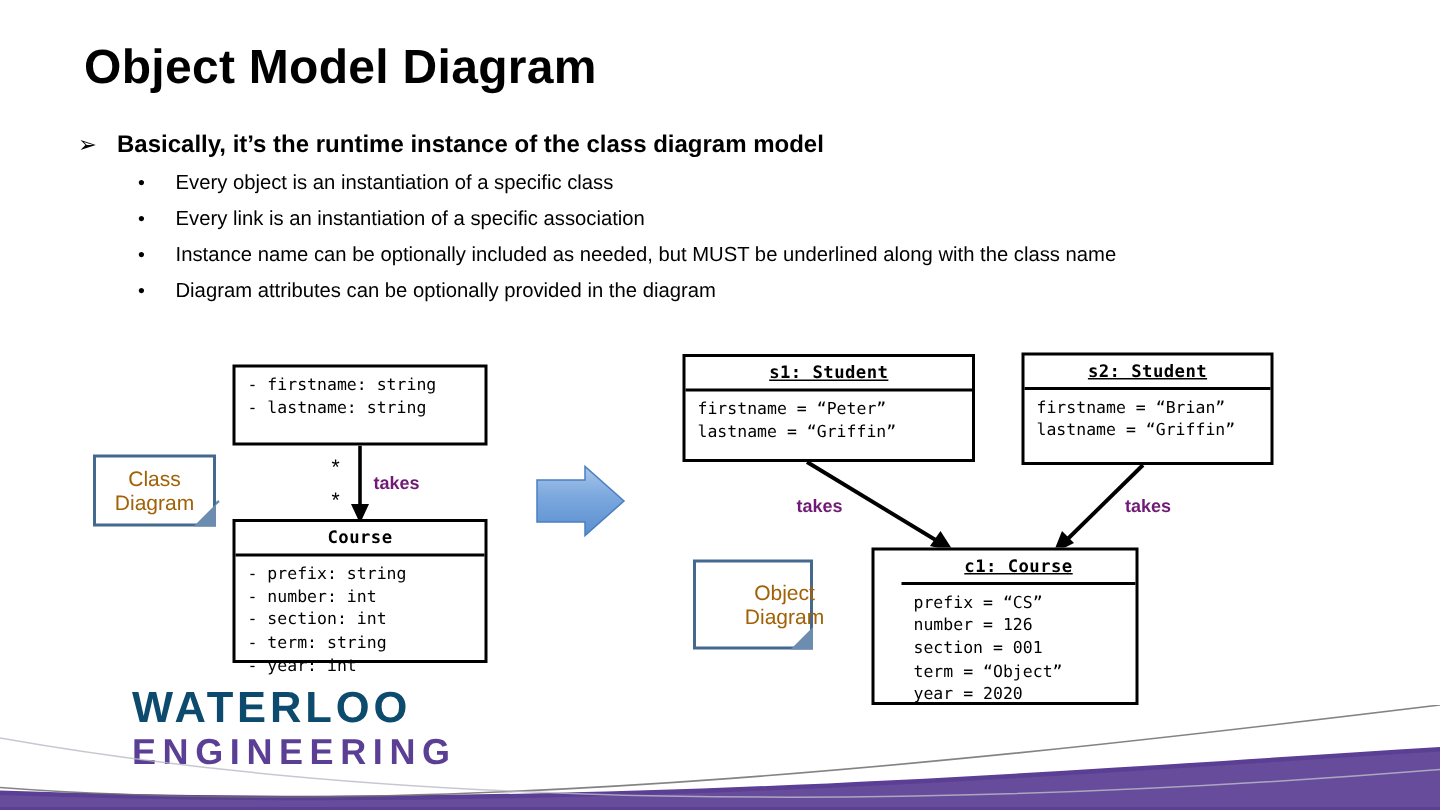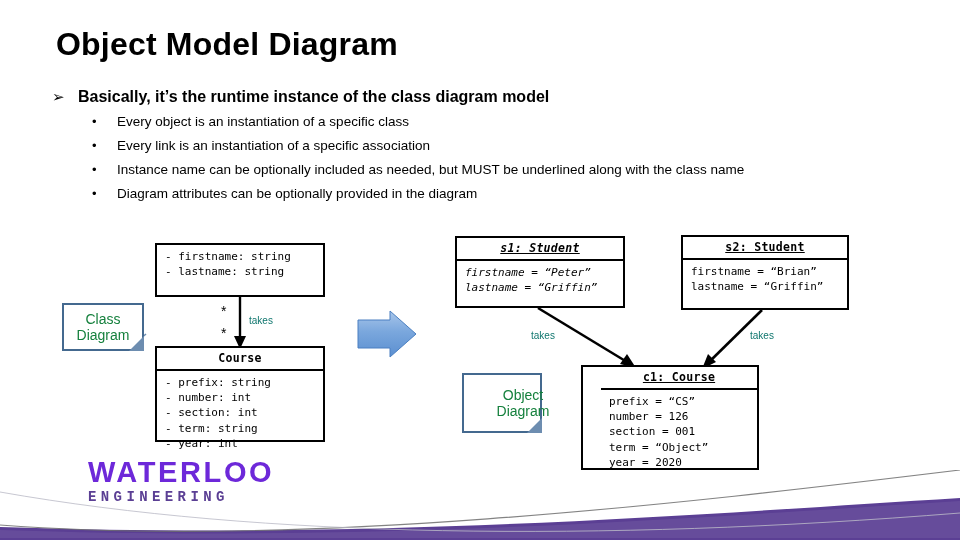--- a/index.html
+++ b/index.html
@@ -97,42 +97,43 @@
   
   .note-shape {
     position: absolute;
     border: 2px solid #44698f;
     background: #ffffff;
     box-sizing: border-box;
     display: flex;
     flex-direction: column;
     align-items: center;
     justify-content: center;
-    color: #15803d;
+    color: #a16207;
     font-size: 14px;
     line-height: 1.15;
     text-align: center;
   }
   .note-fold {
     position: absolute;
     right: -2px;
     bottom: -2px;
     width: 0;
     height: 0;
     border-left: 15px solid transparent;
     border-bottom: 15px solid #6d8db0;
   }
 
   
   .lbl {
     position: absolute;
     font-family: "Liberation Sans", sans-serif;
-    font-size: 10px;
-    color: #0f766e;
+    font-size: 12px;
+    color: #701a75;
     white-space: nowrap;
+    font-weight: bold;
   }
   .mult {
     position: absolute;
     font-family: "Liberation Sans", sans-serif;
     font-size: 14px;
     color: #000000;
   }
 
   
   #connectors {
@@ -146,29 +147,28 @@
   #logo {
     position: absolute;
     left: 88px;
     top: 458px;
     line-height: 1;
   }
   #logo-waterloo {
     font-size: 29px;
     font-weight: bold;
     letter-spacing: 2.6px;
-    color: #6d28d9;
+    color: #0c4a6e;
   }
   #logo-engineering {
-    font-size: 14px;
+    font-size: 24px;
     font-weight: bold;
     letter-spacing: 4.4px;
     color: #5b3f94;
     margin-top: 3px;
-    font-family: Liberation Mono, monospace;
   }
 
   
   #swoosh {
     position: absolute;
     left: 0;
     bottom: 0;
     width: 960px;
     height: 70px;
   }
@@ -241,21 +241,21 @@
 <div class="mult" style="left:221px; top:325px;">*</div>
 <div class="lbl" style="left:249px; top:315px;">takes</div>
 
 <div class="uml-box" id="box-course" style="left:155px; top:346px; width:170px; height:96px;">
   <div class="uml-head">
     <span>Course</span>
   </div>
   <div class="uml-body"><span>- prefix: string</span><br><span>- number: int</span><br><span>- section: int</span><br><span>- term: string</span><br><span>- year: int</span></div>
 </div>
 
-<div class="uml-box" id="box-s1" style="left:455px; top:236px; width:170px; height:72px;font-style:italic;">
+<div class="uml-box" id="box-s1" style="left:455px; top:236px; width:195px; height:72px;">
   <div class="uml-head underlined">
     <span>s1: Student</span>
   </div>
   <div class="uml-body"><span>firstname = “Peter”</span><br><span>lastname = “Griffin”</span></div>
 </div>
 
 <div class="uml-box" id="box-s2" style="left:681px; top:235px; width:168px; height:75px;">
   <div class="uml-head underlined">
     <span>s2: Student</span>
   </div>

